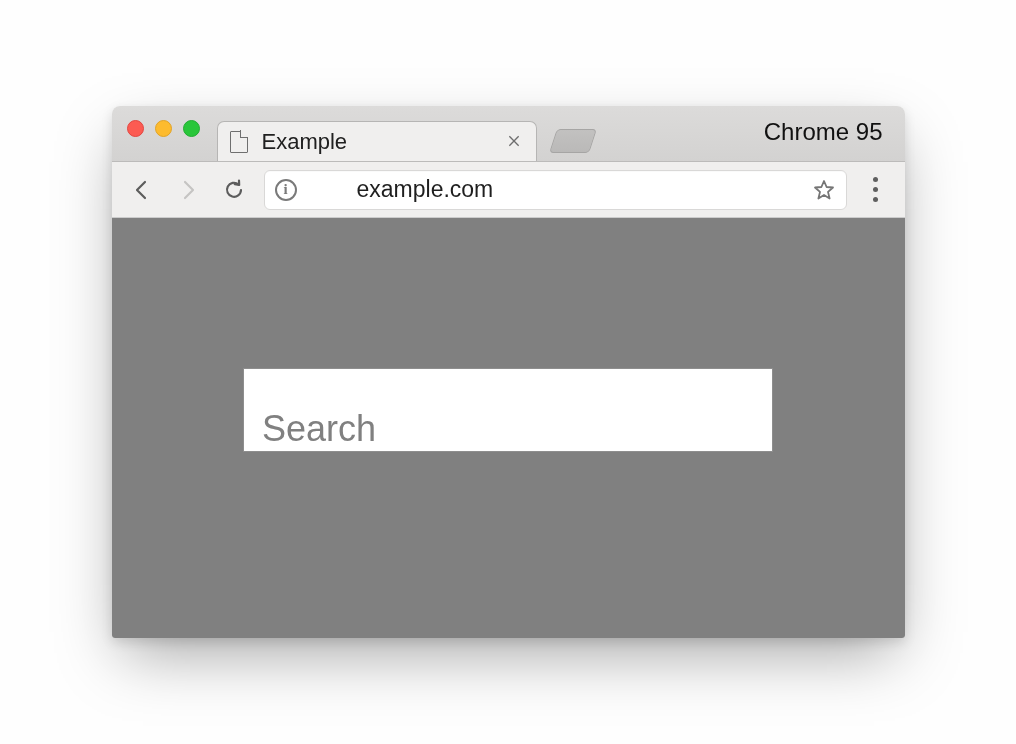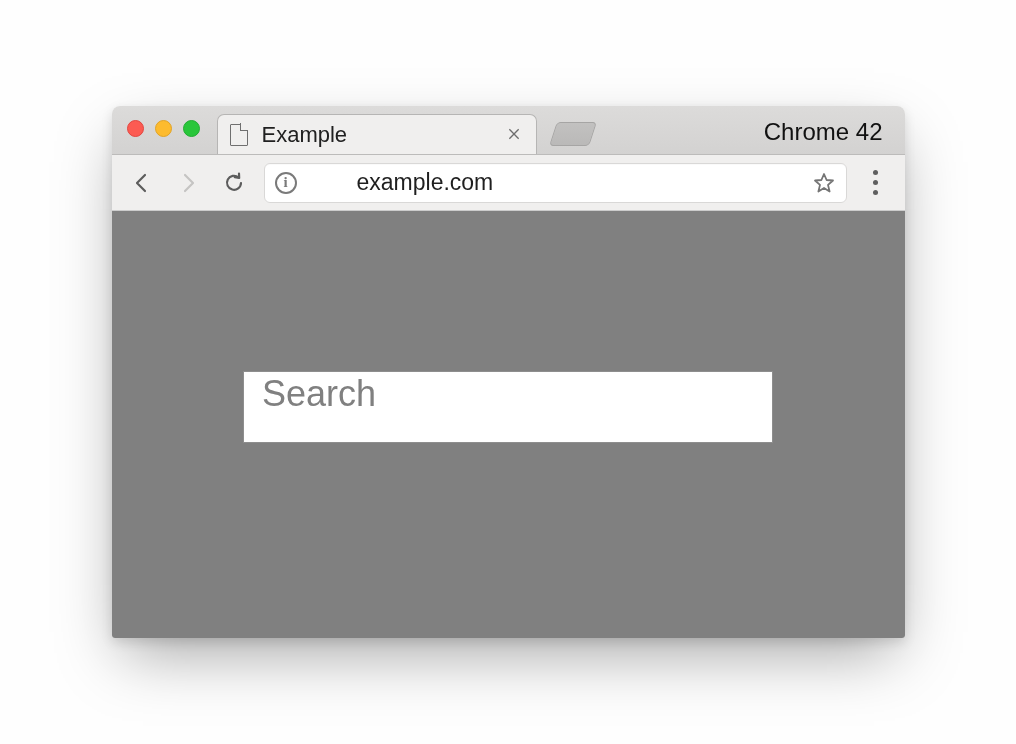--- a/index.html
+++ b/index.html
@@ -18,21 +18,21 @@
       width: 793px;
       height: 532px;
       border-radius: 8px 8px 3px 3px;
       overflow: hidden;
       box-shadow: 0 25px 60px -10px rgba(0,0,0,0.35), 0 4px 12px rgba(0,0,0,0.12);
       background: #fff;
       display: flex;
       flex-direction: column;
     }
     .titlebar {
-      height: 49px;
+      height: 56px;
       background: linear-gradient(#dcdbda,#d3d2d1);
       border-bottom: 1px solid #bcbbba;
       display: flex;
       align-items: flex-end;
       position: relative;
     }
     .traffic {
       position: absolute;
       top: 14px; left: 15px;
       display: flex; gap: 11px;
@@ -107,23 +107,23 @@
       width:30px; display:flex; flex-direction:column; align-items:center; gap:5px;
       padding:6px 0; cursor:pointer;
     }
     .menu-btn span { width:5px; height:5px; background:#5f5f5f; border-radius:50%; }
     .viewport {
       flex:1; background:#808080;
       display:flex; align-items:center; justify-content:center;
       padding-bottom:36px;
     }
     .search-box {
-      width:530px; height:72px;
+      width:530px; height:84px;
       background:#fff; border:1px solid #8e8e8e;
-      display:flex; align-items:flex-start;
+      display:flex; align-items:flex-end;
       padding:0 16px;
     }
     .search-box input {
       border:none; outline:none; width:100%;
       font-size:36px; color:#333; background:transparent;
     }
     .search-box input::placeholder { color:#808080; }
   </style>
 </head>
 <body>
@@ -138,21 +138,21 @@
     <div class="tab">
       <div class="file-icon"></div>
       <span class="tab-title">Example</span>
       <span class="tab-close">
         <svg viewBox="0 0 24 24" width="16" height="16">
             <path d="M5 5 L19 19 M19 5 L5 19" stroke="currentColor" stroke-width="2" fill="none"></path>
           </svg>
       </span>
     </div>
     <div class="new-tab"></div>
-    <div class="browser-label">Chrome 42</div>
+    <div class="browser-label">Chrome 95</div>
   </div>
 
   <div class="toolbar">
     <div class="nav-btn">
       <svg viewBox="0 0 24 24">
           <path d="M15 4 L7 12 L15 20" stroke="currentColor" stroke-width="2.2" fill="none" stroke-linecap="round" stroke-linejoin="round"></path>
         </svg>
     </div>
     <div class="nav-btn disabled">
       <svg viewBox="0 0 24 24">

